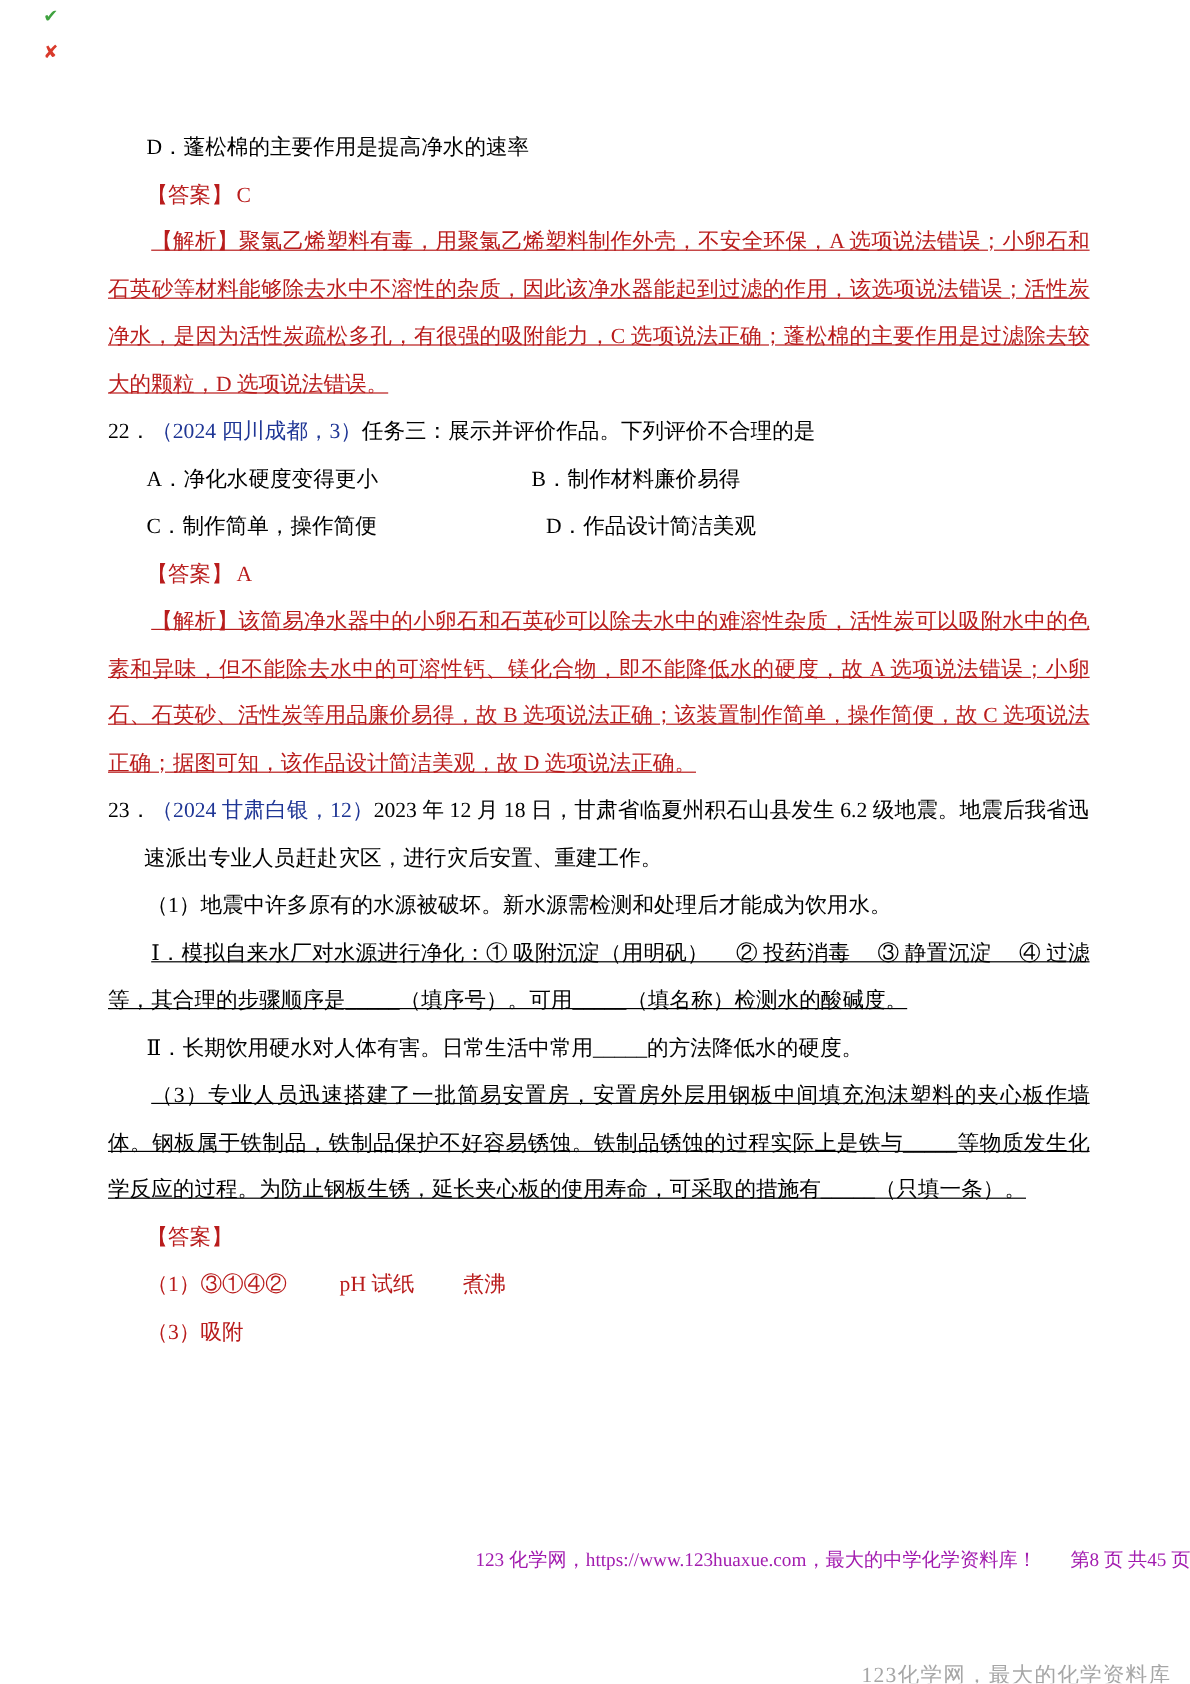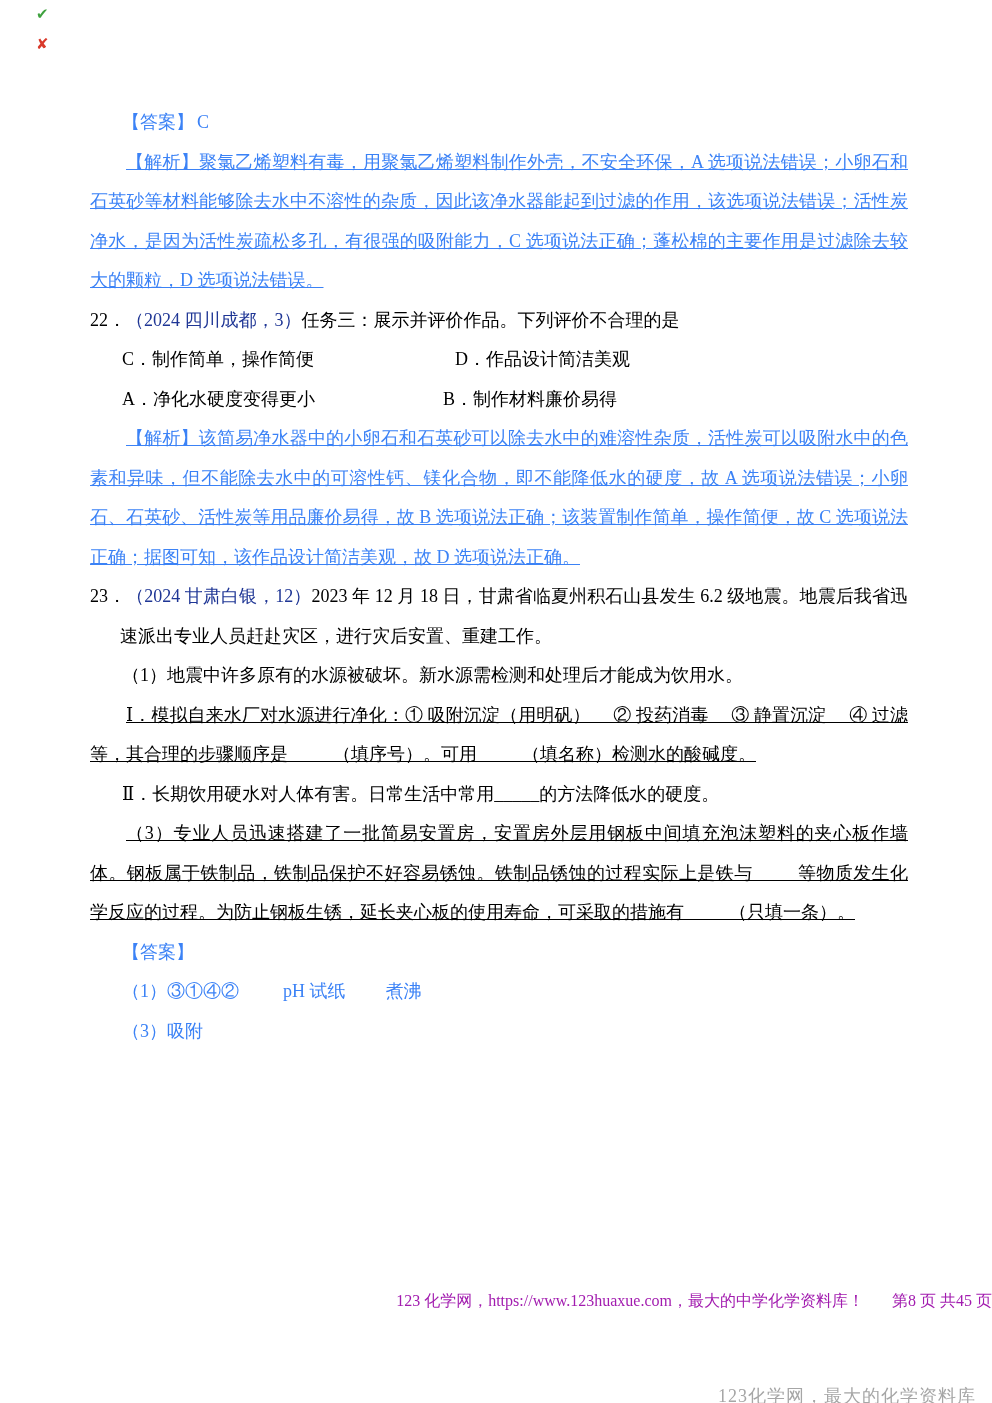--- a/index.html
+++ b/index.html
@@ -11,21 +11,21 @@
   .ic-green { top:7px; color:#3fa23f; }
   .ic-red   { top:37px; color:#d93a2b; }
 
   .content { position:absolute; left:90px; top:103px; width:818px; font-size:18px; }
   .content p, .content .row { margin:0; }
   .ln   { line-height:39.5px; }
   .para { line-height:39.5px; text-align:justify; }
   .ind  { padding-left:32px; }
   .findent { text-indent:36px;text-decoration:underline; }
   .hang { padding-left:30px; text-indent:-30px; }
-  .red  { color:#3b82f6; }
+  .red  { color:#b91c1c; }
   .blue { color:#1F3695; font-weight:normal; }
 
   .optrow .optcol { display:inline-block; width:321px; }
   .optrow .optcol.wide { width:333px; }
 
   .ansval { margin-left:3px; }
   .gap-a { display:inline-block; width:44px; }
   .gap-b { display:inline-block; width:40px; }
 
   .footer {
@@ -42,30 +42,32 @@
 </head>
 <body>
 
 <div class="page">
 
   <span class="corner-ic ic-green">✔</span>
   <span class="corner-ic ic-red">✘</span>
 
   <div class="content">
 
+    <p class="ln ind">D．蓬松棉的主要作用是提高净水的速率</p>
     <p class="ln ind red"><span>【答案】</span><span class="ansval">C</span></p>
     <p class="para red findent">【解析】聚氯乙烯塑料有毒，用聚氯乙烯塑料制作外壳，不安全环保，A 选项说法错误；小卵石和石英砂等材料能够除去水中不溶性的杂质，因此该净水器能起到过滤的作用，该选项说法错误；活性炭净水，是因为活性炭疏松多孔，有很强的吸附能力，C 选项说法正确；蓬松棉的主要作用是过滤除去较大的颗粒，D 选项说法错误。</p>
 
     <p class="ln"><span>22．</span><span class="blue">（2024 四川成都，3）</span><span>任务三：展示并评价作品。下列评价不合理的是</span></p>
     <div class="ln ind optrow row">
+      <span class="optcol">A．净化水硬度变得更小</span><span>B．制作材料廉价易得</span>
+    </div>
+    <div class="ln ind optrow row">
       <span class="optcol wide">C．制作简单，操作简便</span><span>D．作品设计简洁美观</span>
     </div>
-    <div class="ln ind optrow row">
-      <span class="optcol">A．净化水硬度变得更小</span><span>B．制作材料廉价易得</span>
-    </div>
+    <p class="ln ind red"><span>【答案】</span><span class="ansval">A</span></p>
     <p class="para red findent">【解析】该简易净水器中的小卵石和石英砂可以除去水中的难溶性杂质，活性炭可以吸附水中的色素和异味，但不能除去水中的可溶性钙、镁化合物，即不能降低水的硬度，故 A 选项说法错误；小卵石、石英砂、活性炭等用品廉价易得，故 B 选项说法正确；该装置制作简单，操作简便，故 C 选项说法正确；据图可知，该作品设计简洁美观，故 D 选项说法正确。</p>
 
     <p class="para hang"><span>23．</span><span class="blue">（2024 甘肃白银，12）</span><span>2023 年 12 月 18 日，甘肃省临夏州积石山县发生 6.2 级地震。地震后我省迅速派出专业人员赶赴灾区，进行灾后安置、重建工作。</span></p>
     <p class="ln ind">（1）地震中许多原有的水源被破坏。新水源需检测和处理后才能成为饮用水。</p>
     <p class="para findent">Ⅰ．模拟自来水厂对水源进行净化：① 吸附沉淀（用明矾）　 ② 投药消毒　 ③ 静置沉淀　 ④ 过滤等，其合理的步骤顺序是_____（填序号）。可用_____（填名称）检测水的酸碱度。</p>
     <p class="ln ind">Ⅱ．长期饮用硬水对人体有害。日常生活中常用_____的方法降低水的硬度。</p>
     <p class="para findent">（3）专业人员迅速搭建了一批简易安置房，安置房外层用钢板中间填充泡沫塑料的夹心板作墙体。钢板属于铁制品，铁制品保护不好容易锈蚀。铁制品锈蚀的过程实际上是铁与_____等物质发生化学反应的过程。为防止钢板生锈，延长夹心板的使用寿命，可采取的措施有_____（只填一条）。</p>
 
     <p class="ln ind red">【答案】</p>
     <p class="ln ind red"><span>（1）</span><span>③①④②</span><span class="gap-a"></span><span>pH 试纸</span><span class="gap-b"></span><span>煮沸</span></p>

